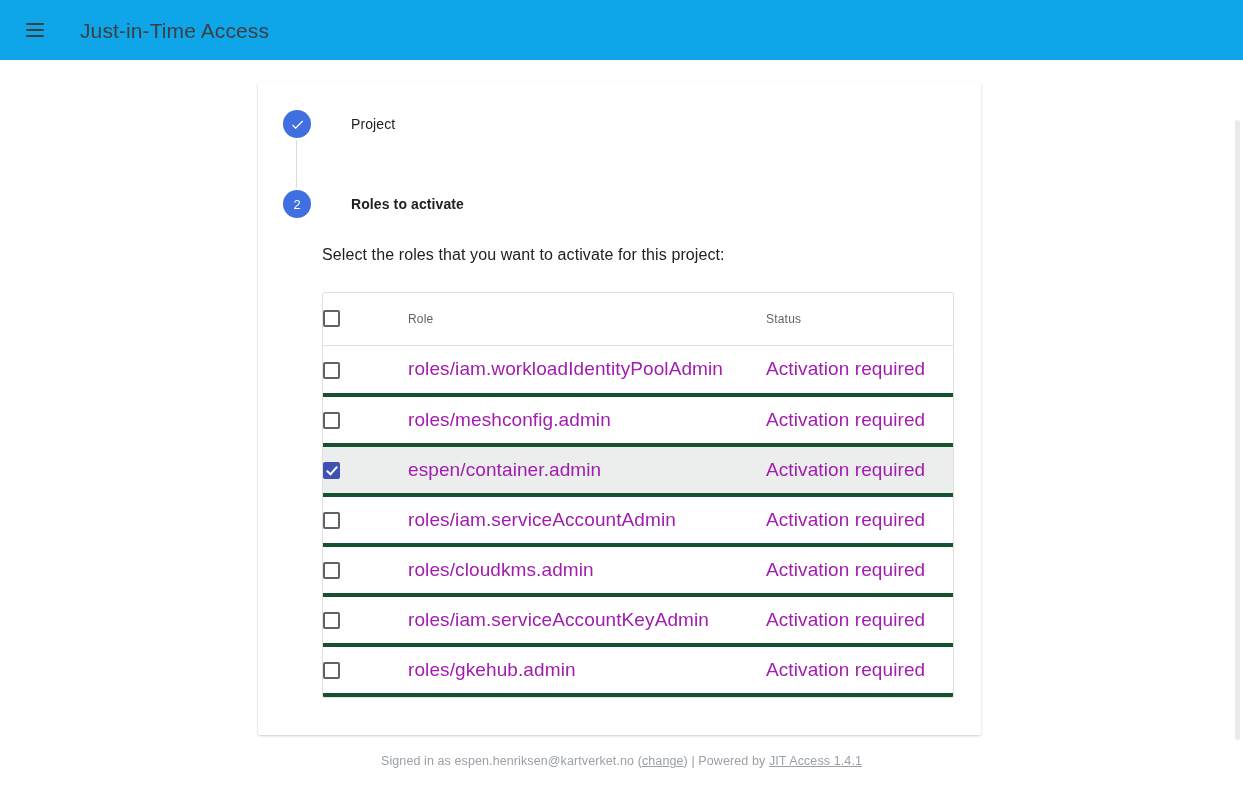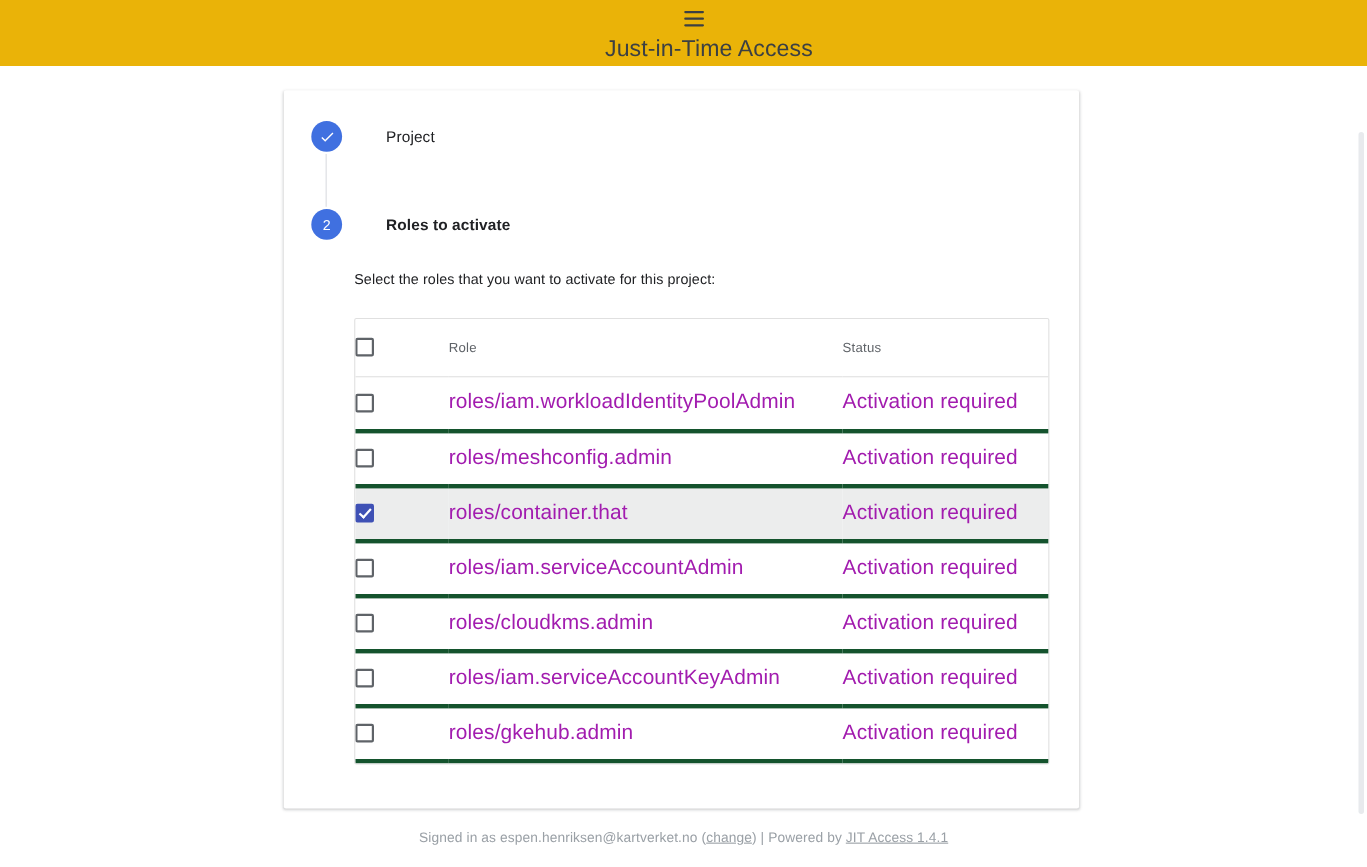--- a/index.html
+++ b/index.html
@@ -15,23 +15,22 @@
     overflow: hidden;
     position: relative;
   }
 
   
   .appbar {
     height: 60px;
     display: flex;
     align-items: center;
     padding-left: 18px;
-    background: #eab308;
-    box-sizing: border-box;
-    flex-direction: column;
+    background: #0ea5e9;
+    box-sizing: border-box;
   }
   .menu-button {
     width: 34px;
     height: 34px;
     display: flex;
     flex-direction: column;
     justify-content: center;
     align-items: center;
     gap: 4px;
     cursor: pointer;
@@ -118,21 +117,21 @@
     margin-left: 38px;
     width: 1px;
     background: #dadce0;
   }
 
   .step-content {
     margin-left: 64px;
     padding-top: 26px;
   }
   .instruction {
-    font-size: 13px;
+    font-size: 16px;
     color: #202124;
     margin: 0 0 28px 0;
     letter-spacing: .1px;
   }
 
   
   .table-wrap {
     border: 1px solid #e0e0e0;
     border-radius: 2px;
     width: 632px;
@@ -299,21 +298,21 @@
                   <td class="cell-pad-role">roles/iam.workloadIdentityPoolAdmin</td>
                   <td>Activation required</td>
                 </tr>
                 <tr>
                   <td class="cell-pad-check"><span class="cb"></span></td>
                   <td class="cell-pad-role">roles/meshconfig.admin</td>
                   <td>Activation required</td>
                 </tr>
                 <tr class="selected">
                   <td class="cell-pad-check"><span class="cb checked"></span></td>
-                  <td class="cell-pad-role">roles/container.that</td>
+                  <td class="cell-pad-role">espen/container.admin</td>
                   <td>Activation required</td>
                 </tr>
                 <tr>
                   <td class="cell-pad-check"><span class="cb"></span></td>
                   <td class="cell-pad-role">roles/iam.serviceAccountAdmin</td>
                   <td>Activation required</td>
                 </tr>
                 <tr>
                   <td class="cell-pad-check"><span class="cb"></span></td>
                   <td class="cell-pad-role">roles/cloudkms.admin</td>

